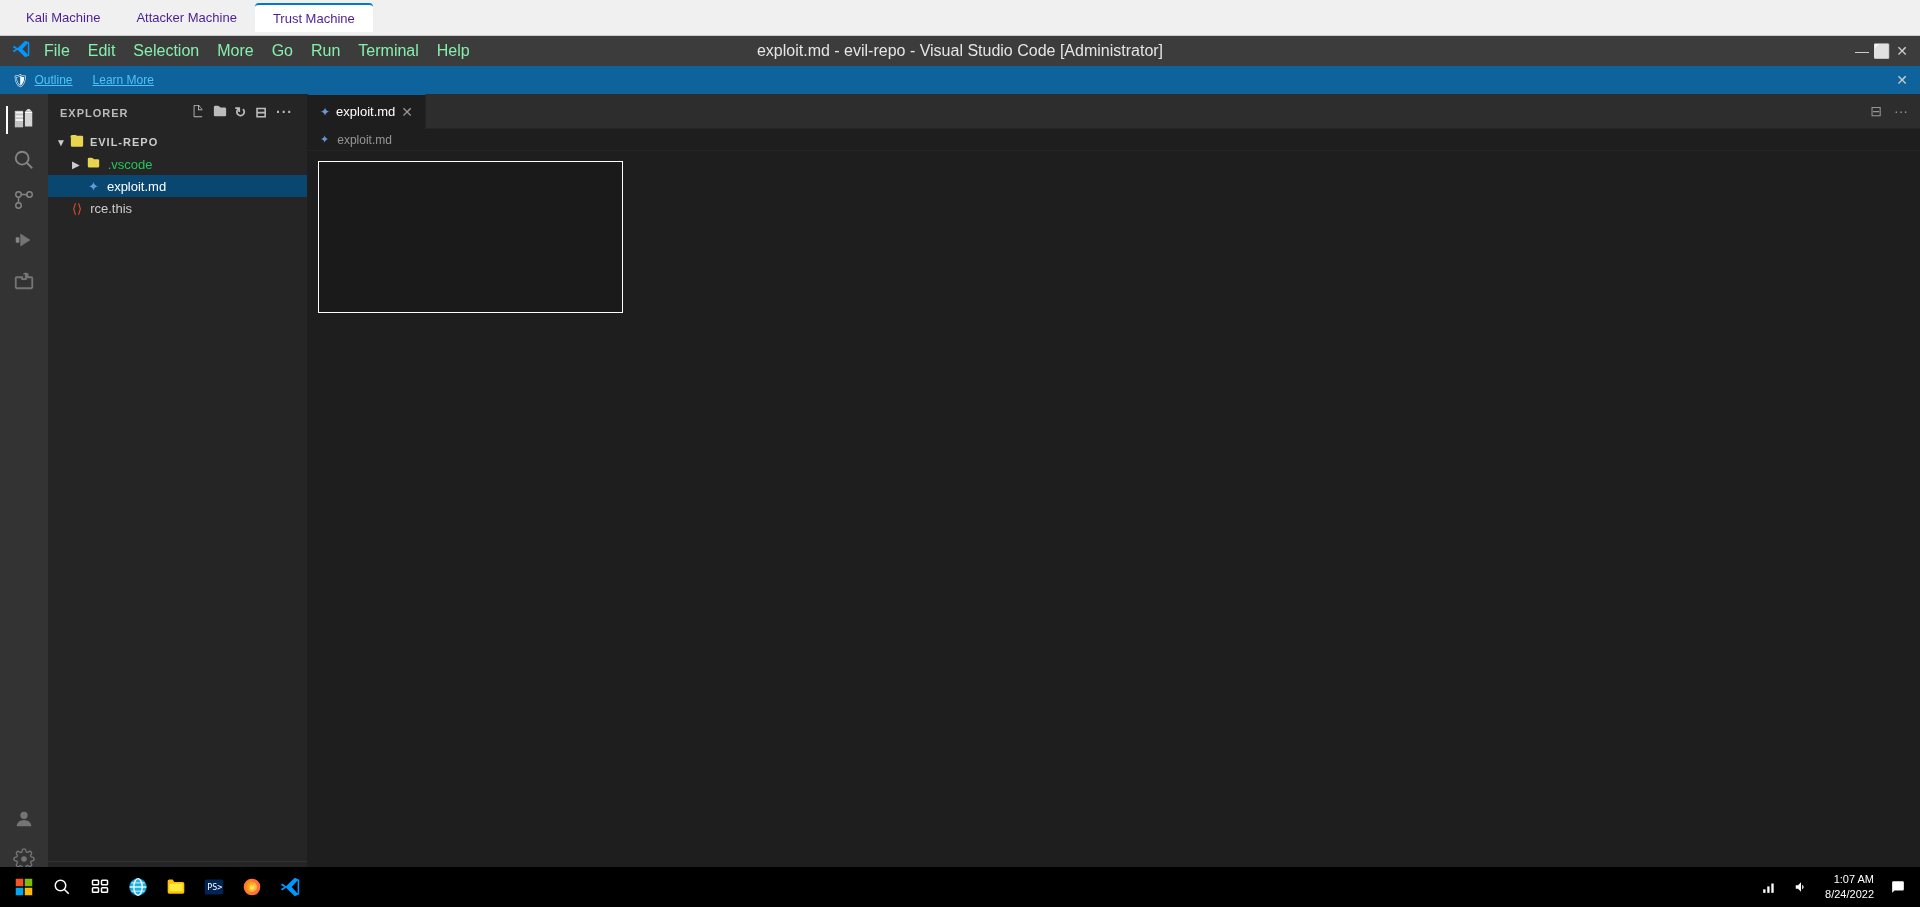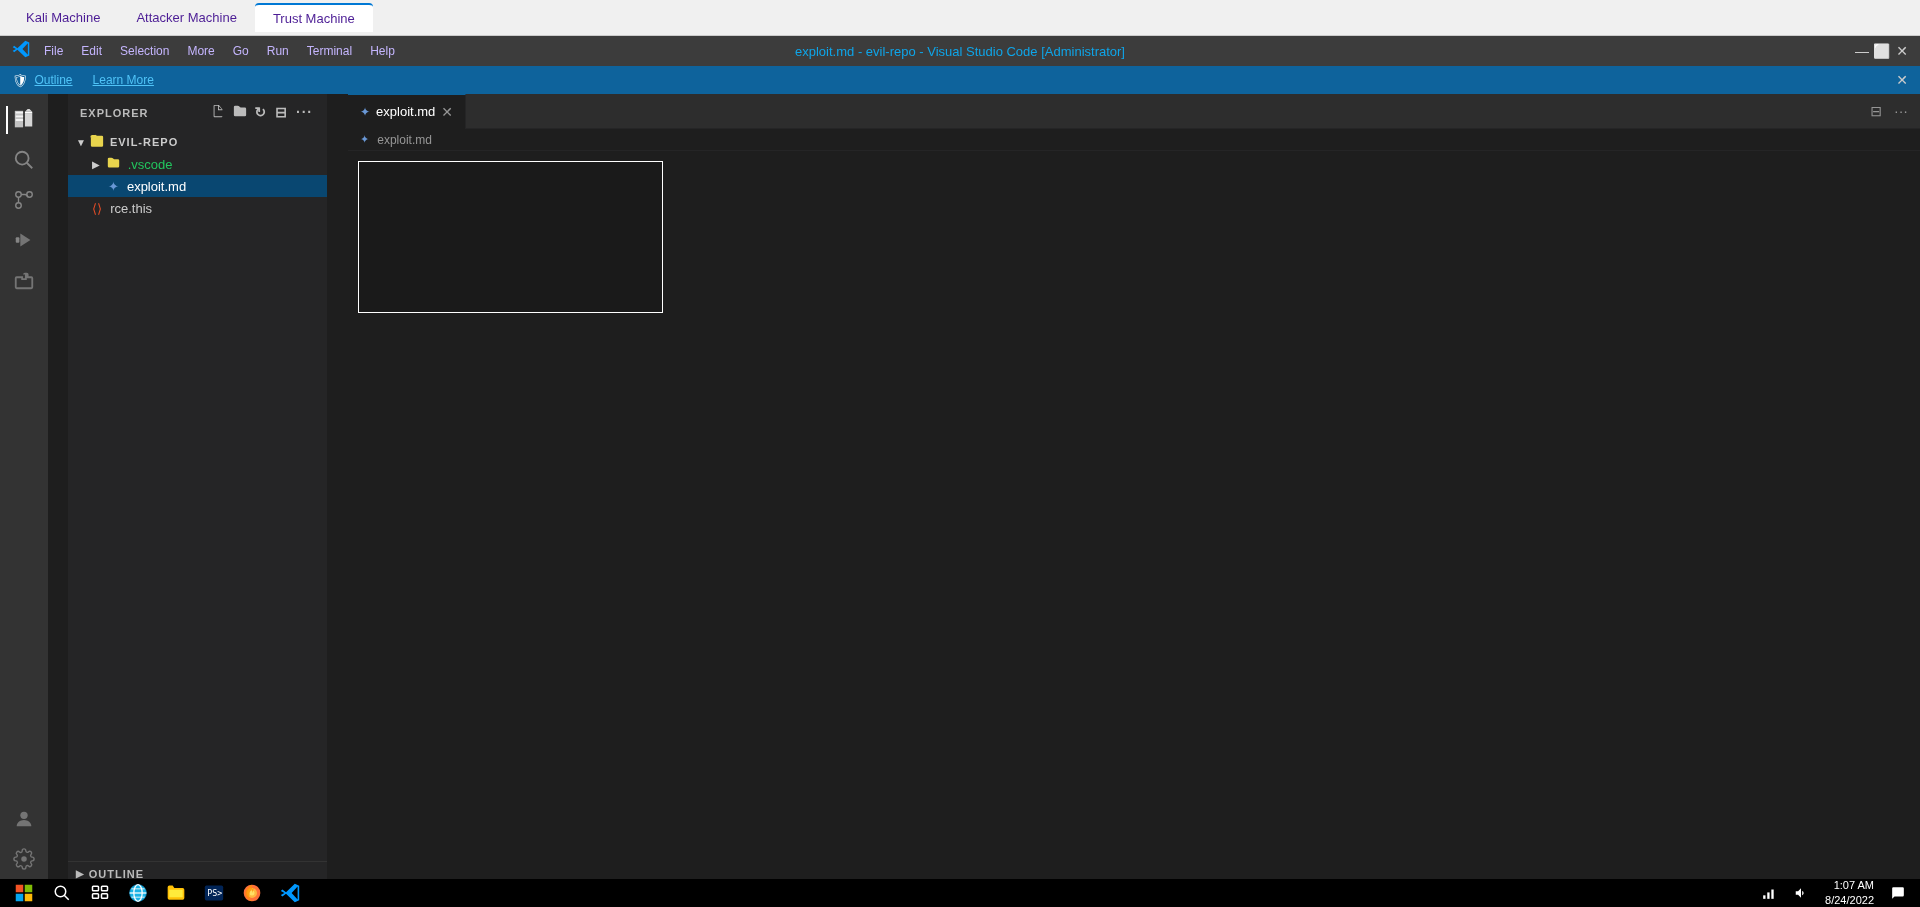--- a/index.html
+++ b/index.html
@@ -50,27 +50,27 @@
       align-items: center;
       gap: 6px;
     }
     .menu-bar {
       display: flex;
       align-items: center;
       gap: 2px;
     }
     .menu-item {
       padding: 2px 8px;
-      font-size: 12px;
-      color: #c4b5fd;
+      font-size: 16px;
+      color: #86efac;
       cursor: pointer;
     }
     .title-center {
-      font-size: 13px;
-      color: #0ea5e9;
+      font-size: 16px;
+      color: #e5e5e5;
       position: absolute;
       left: 50%;
       transform: translateX(-50%);
     }
     .title-controls {
       display: flex;
       gap: 8px;
     }
     .title-btn {
       width: 12px;
@@ -111,21 +111,20 @@
       color: #ccc;
       position: absolute;
       right: 12px;
     }
 
     
     .main-layout {
       display: flex;
       flex: 1;
       overflow: hidden;
-      gap: 20px;
     }
 
     
     .activity-bar {
       width: 48px;
       background: #333333;
       display: flex;
       flex-direction: column;
       align-items: center;
       padding: 8px 0;
@@ -340,21 +339,21 @@
       gap: 4px;
       cursor: pointer;
       padding: 0 4px;
     }
 
     
     .taskbar {
       display: flex;
       align-items: center;
       background: #000;
-      height: 28px;
+      height: 40px;
       padding: 0 8px;
       position: absolute;
       bottom: 0;
       left: 0;
       right: 0;
     }
     .taskbar-start {
       display: flex;
       align-items: center;
       gap: 6px;

